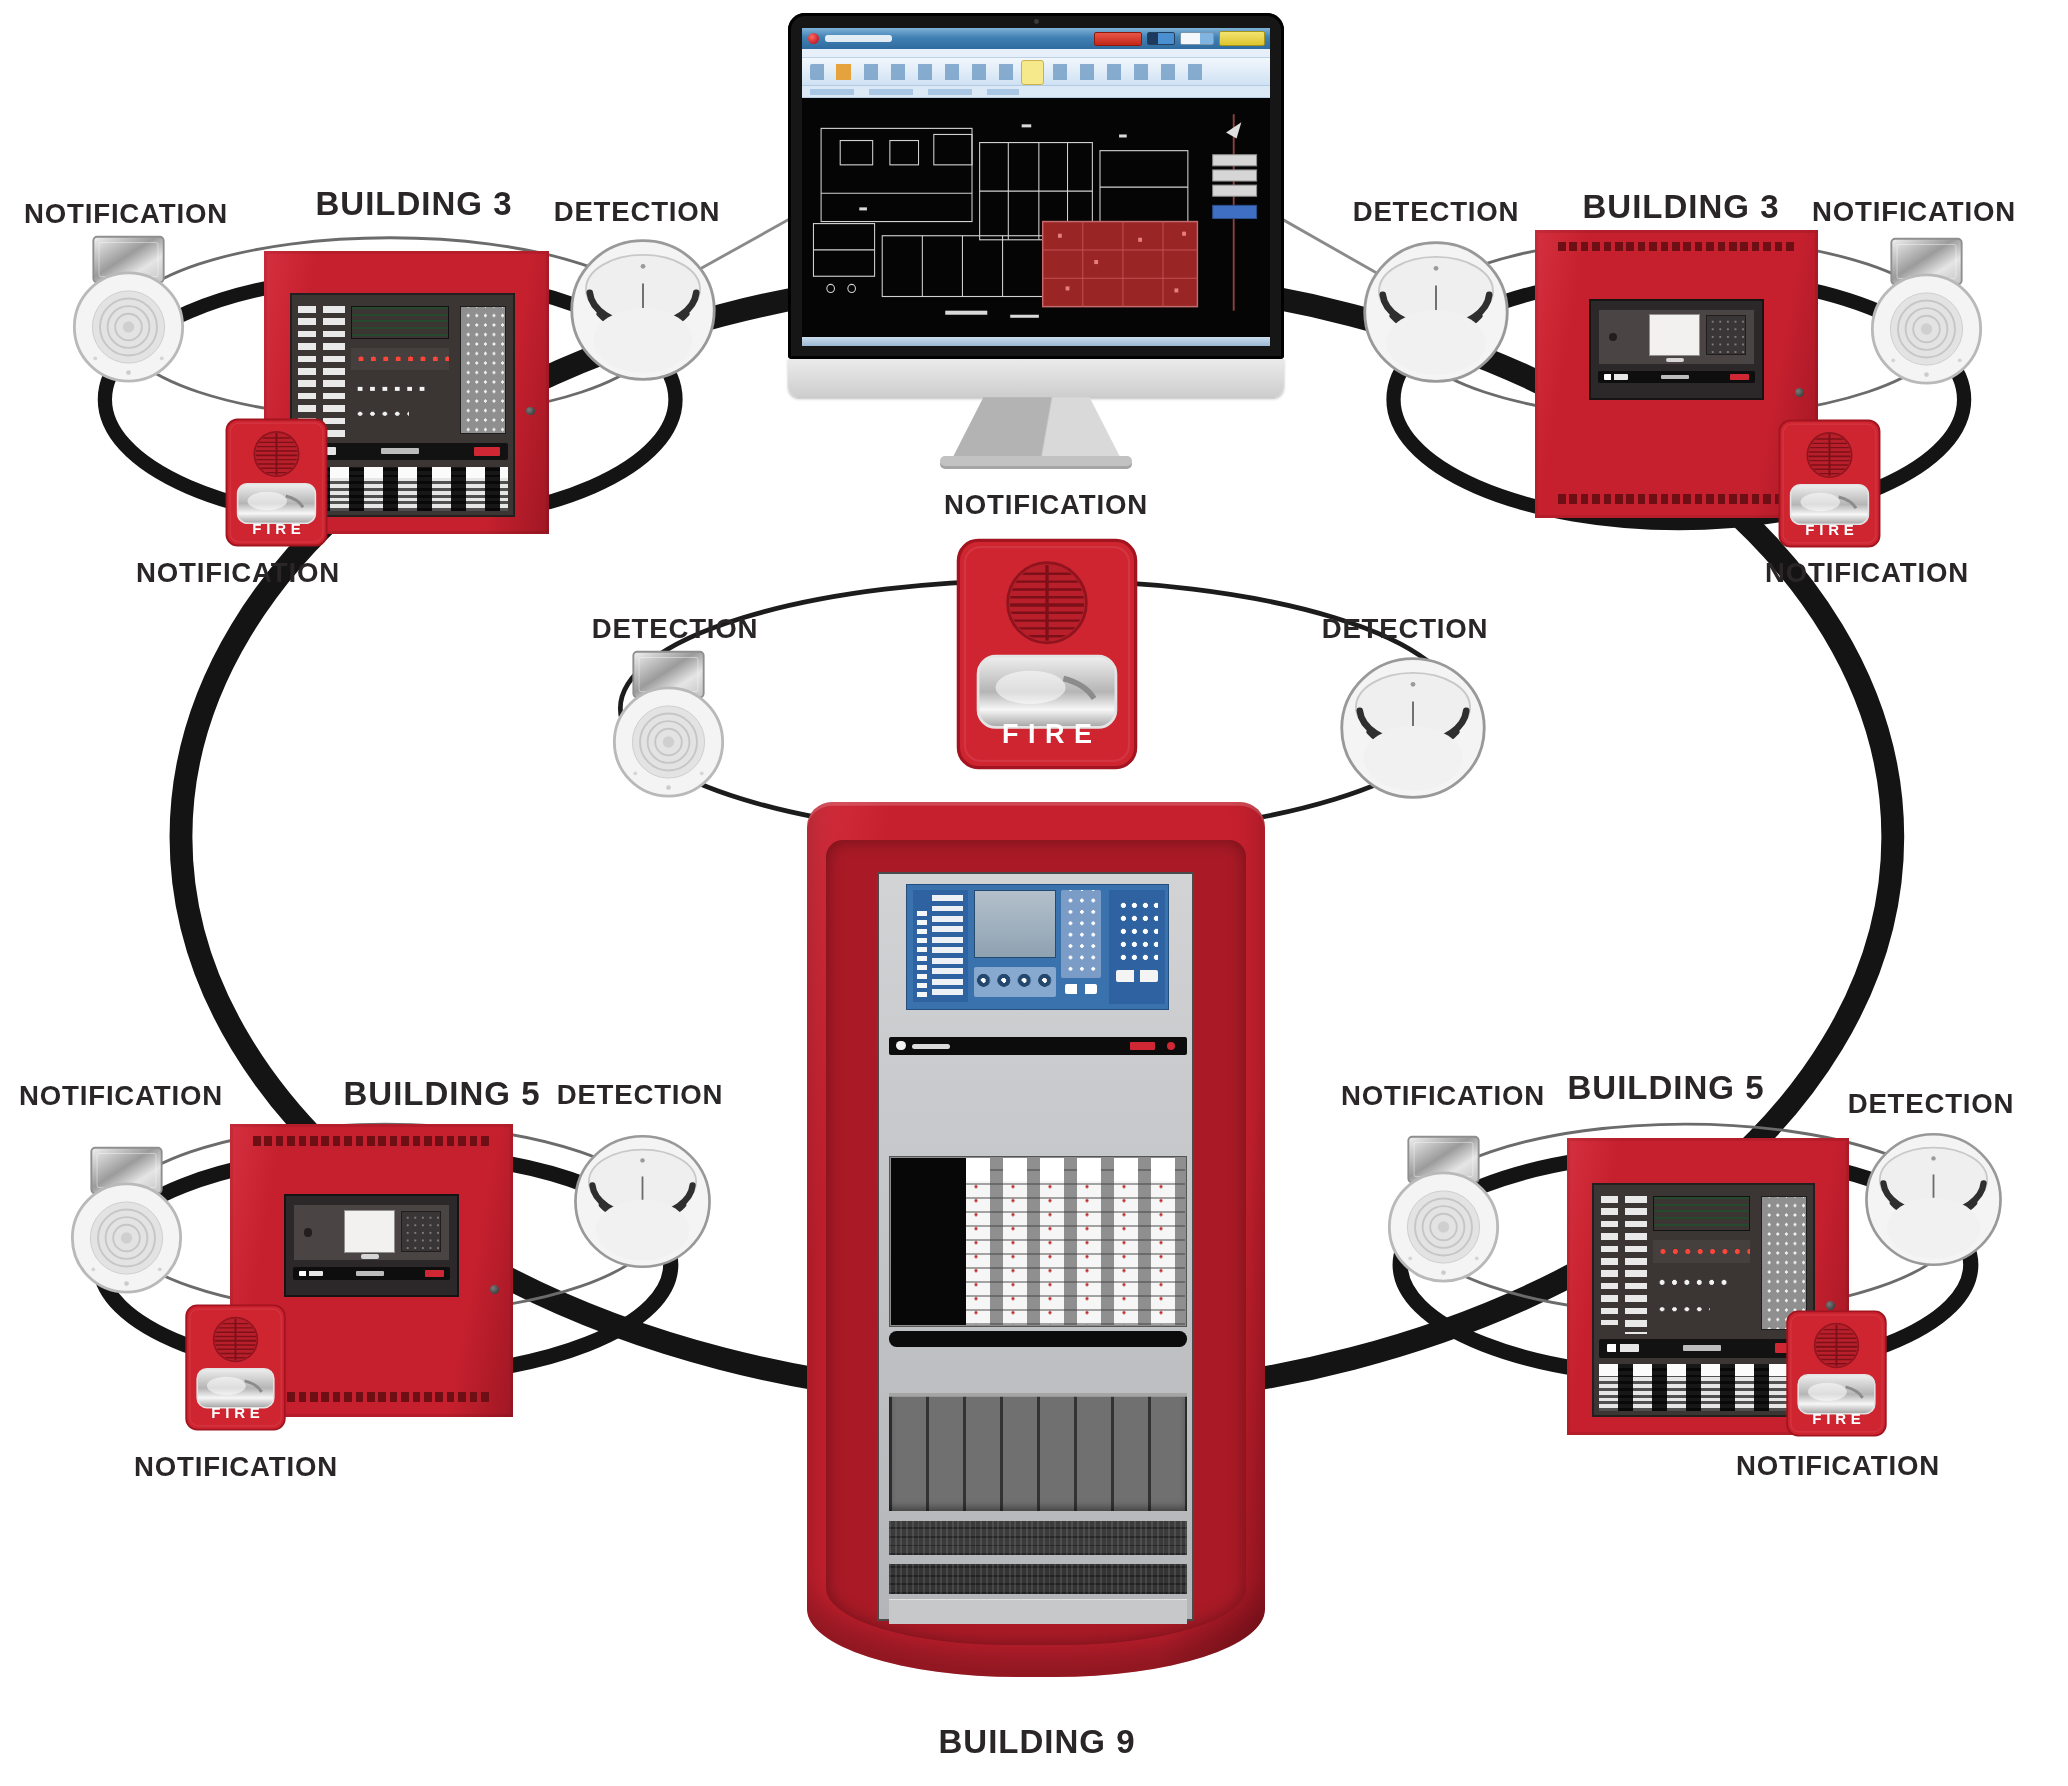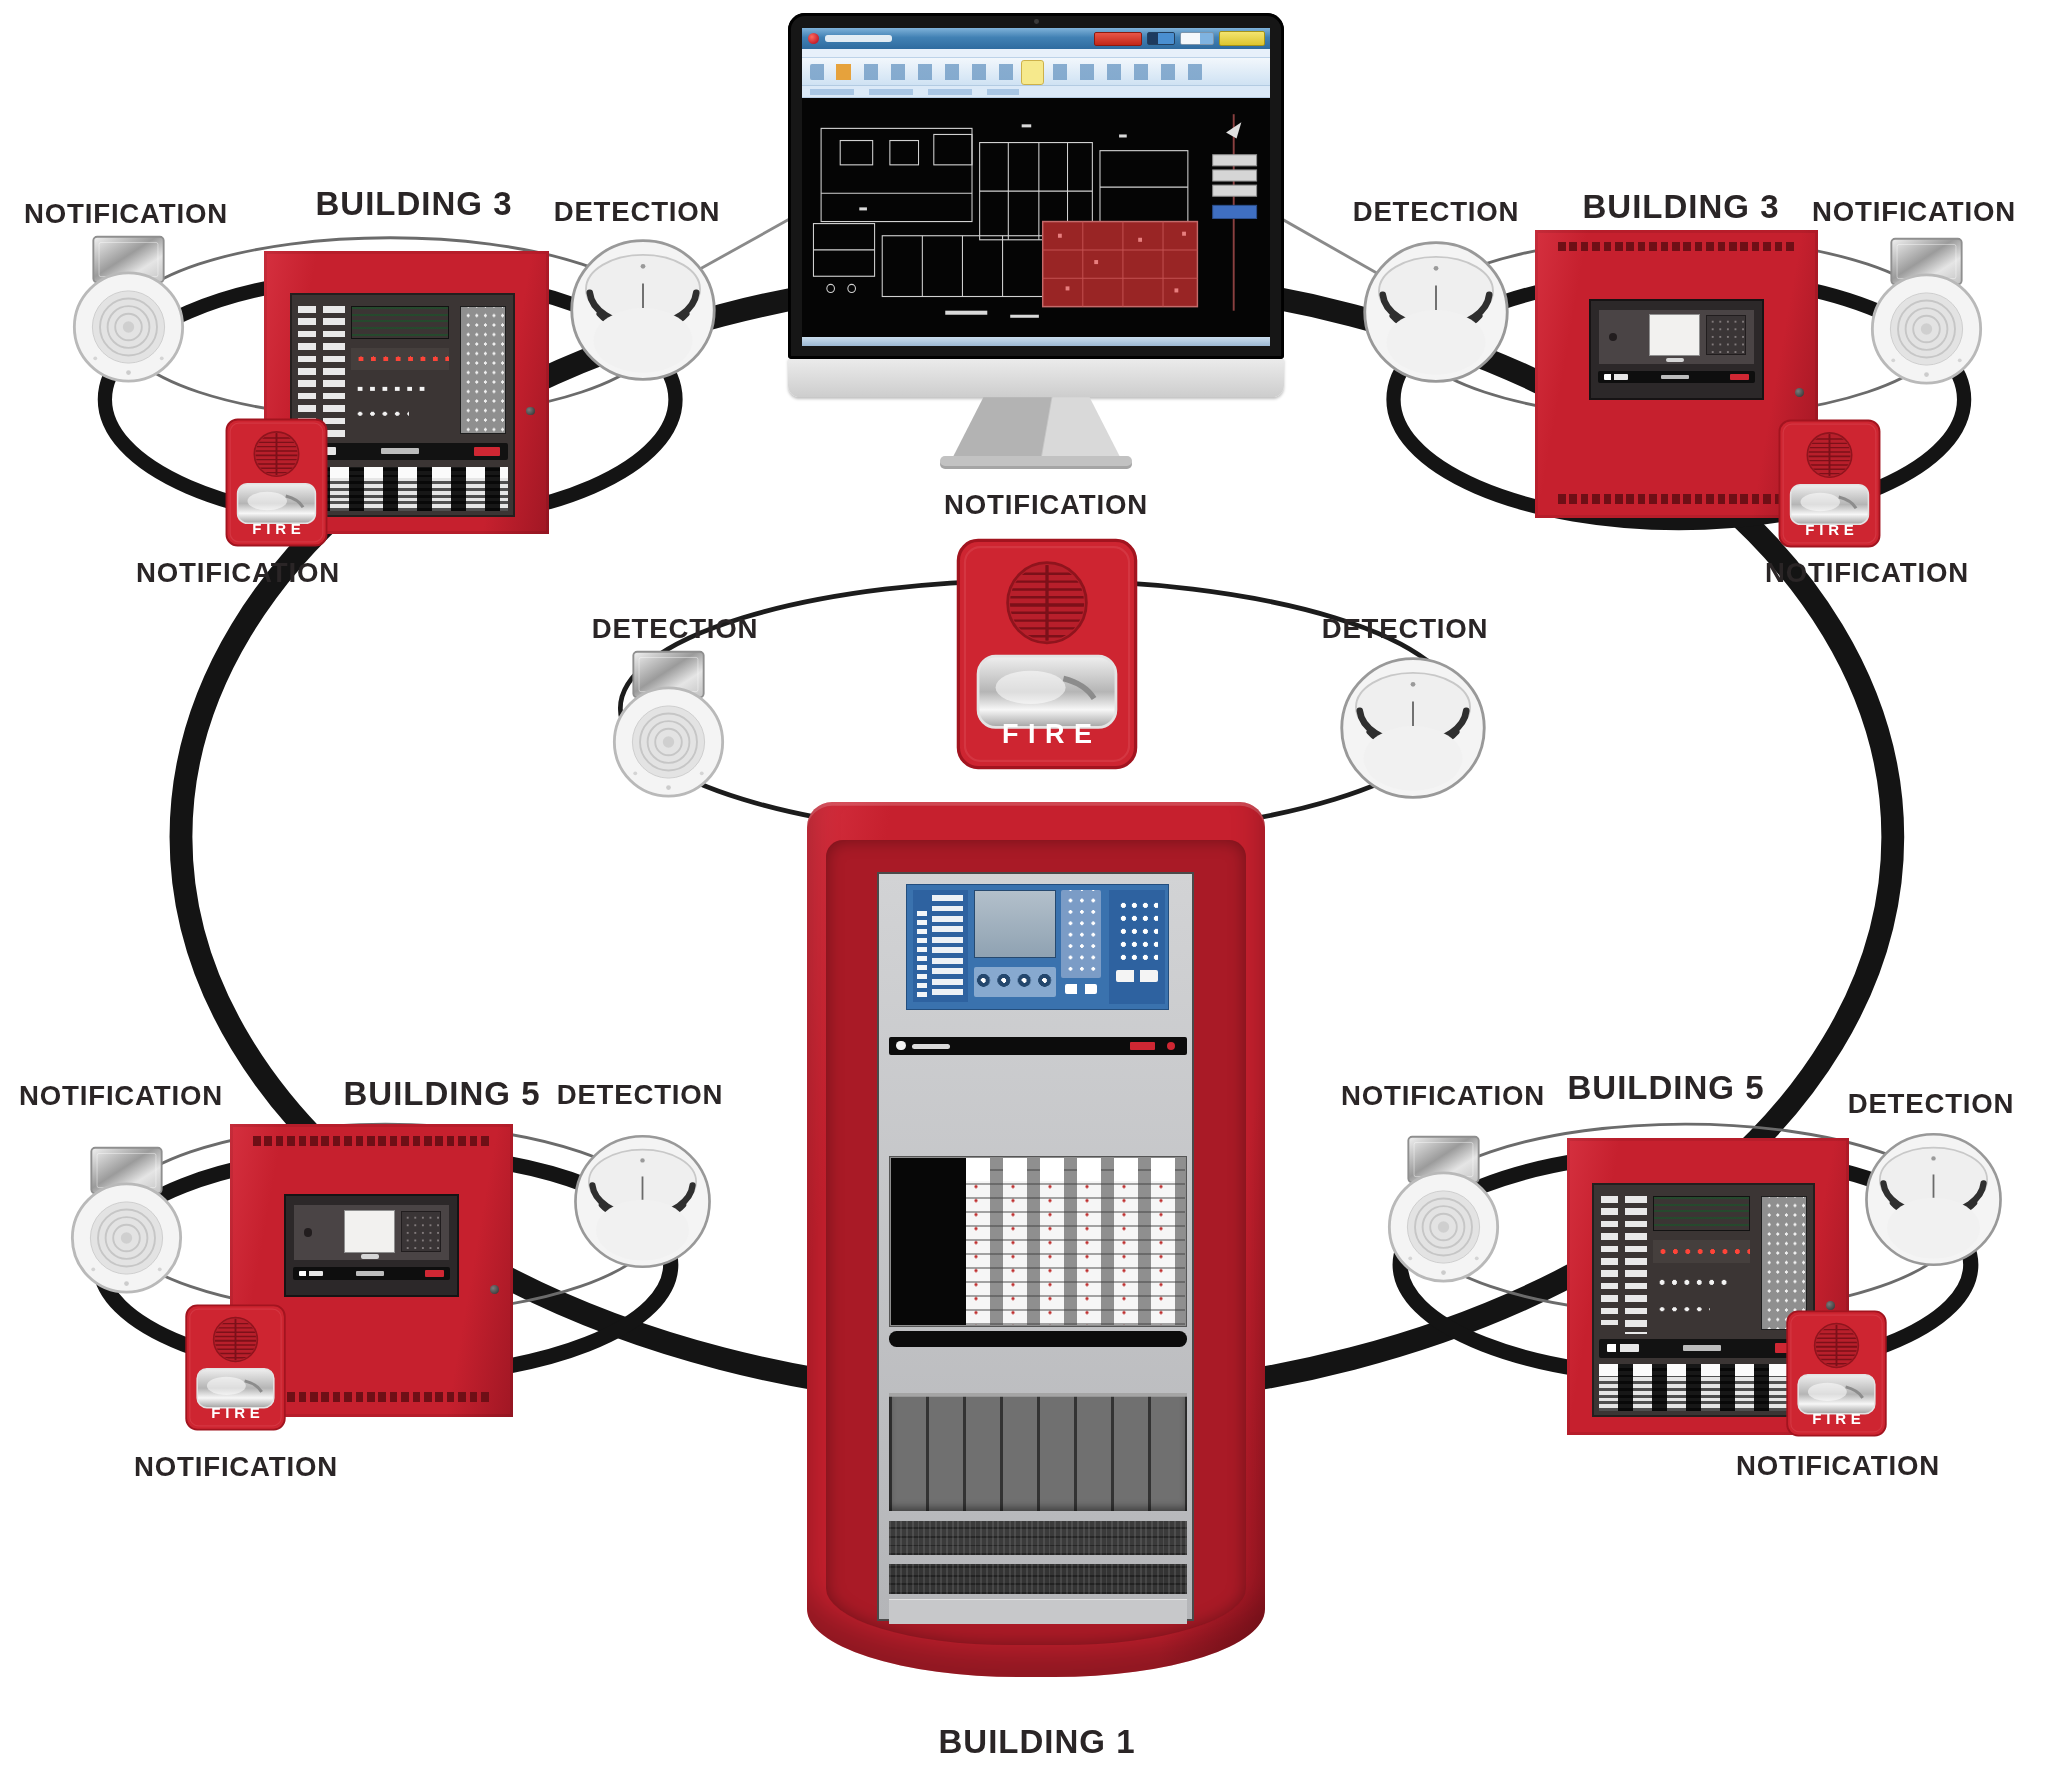--- a/index.html
+++ b/index.html
@@ -471,21 +471,21 @@
         <i class="mods-black"></i>
         <i class="mods-grid"></i>
       </div>
       <i class="g1-strip2"></i>
       <i class="g1-slats"></i>
       <i class="g1-batt g1-batt1"></i>
       <i class="g1-batt g1-batt2"></i>
       <i class="g1-foot"></i>
     </div>
   </div>
-  <div class="lbl big" style="left:1037px;top:1723px">BUILDING 1</div>
+  <div class="lbl big" style="left:1037px;top:1723px">BUILDING 9</div>
 
   <div class="lbl" style="left:121px;top:1080px">NOTIFICATION</div>
   <div class="lbl big" style="left:442px;top:1075px">BUILDING 5</div>
   <div class="lbl" style="left:640px;top:1079px">DETECTION</div>
   <div class="dev" style="left:55px;top:1143px;width:143px;height:152px">
     <svg viewBox="0 0 150 160">
         <use href="#sym-speaker"></use>
       </svg>
   </div>
   <div class="panelB" style="left:230px;top:1124px;width:283px;height:293px">

